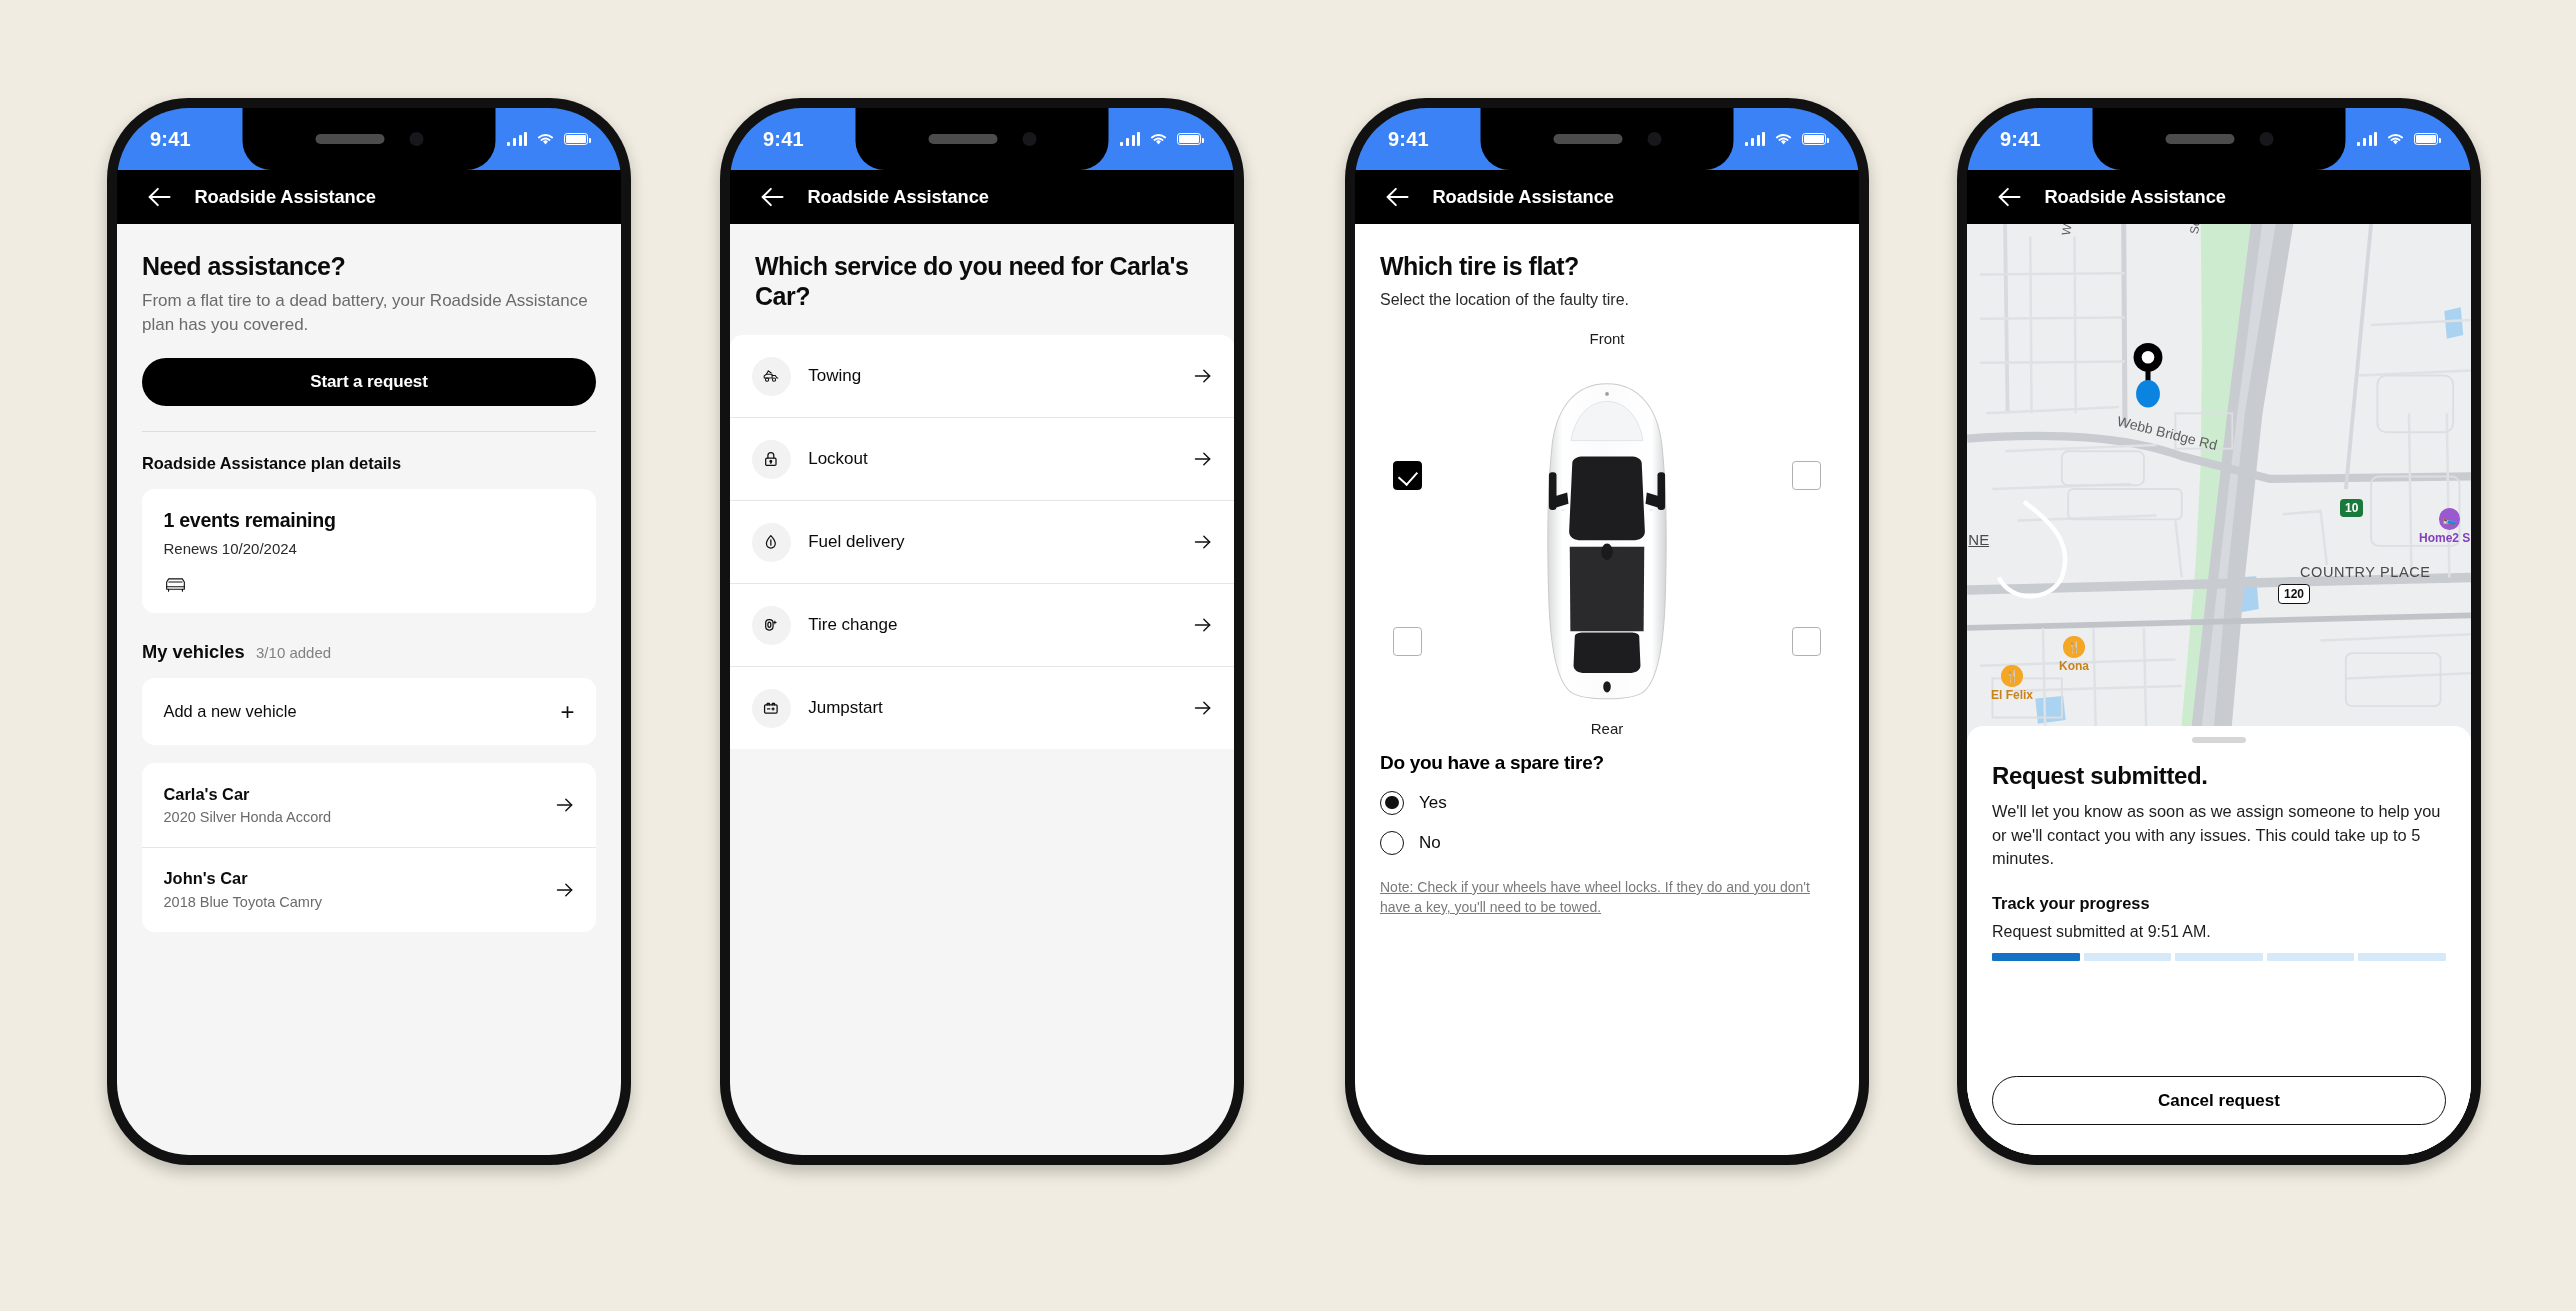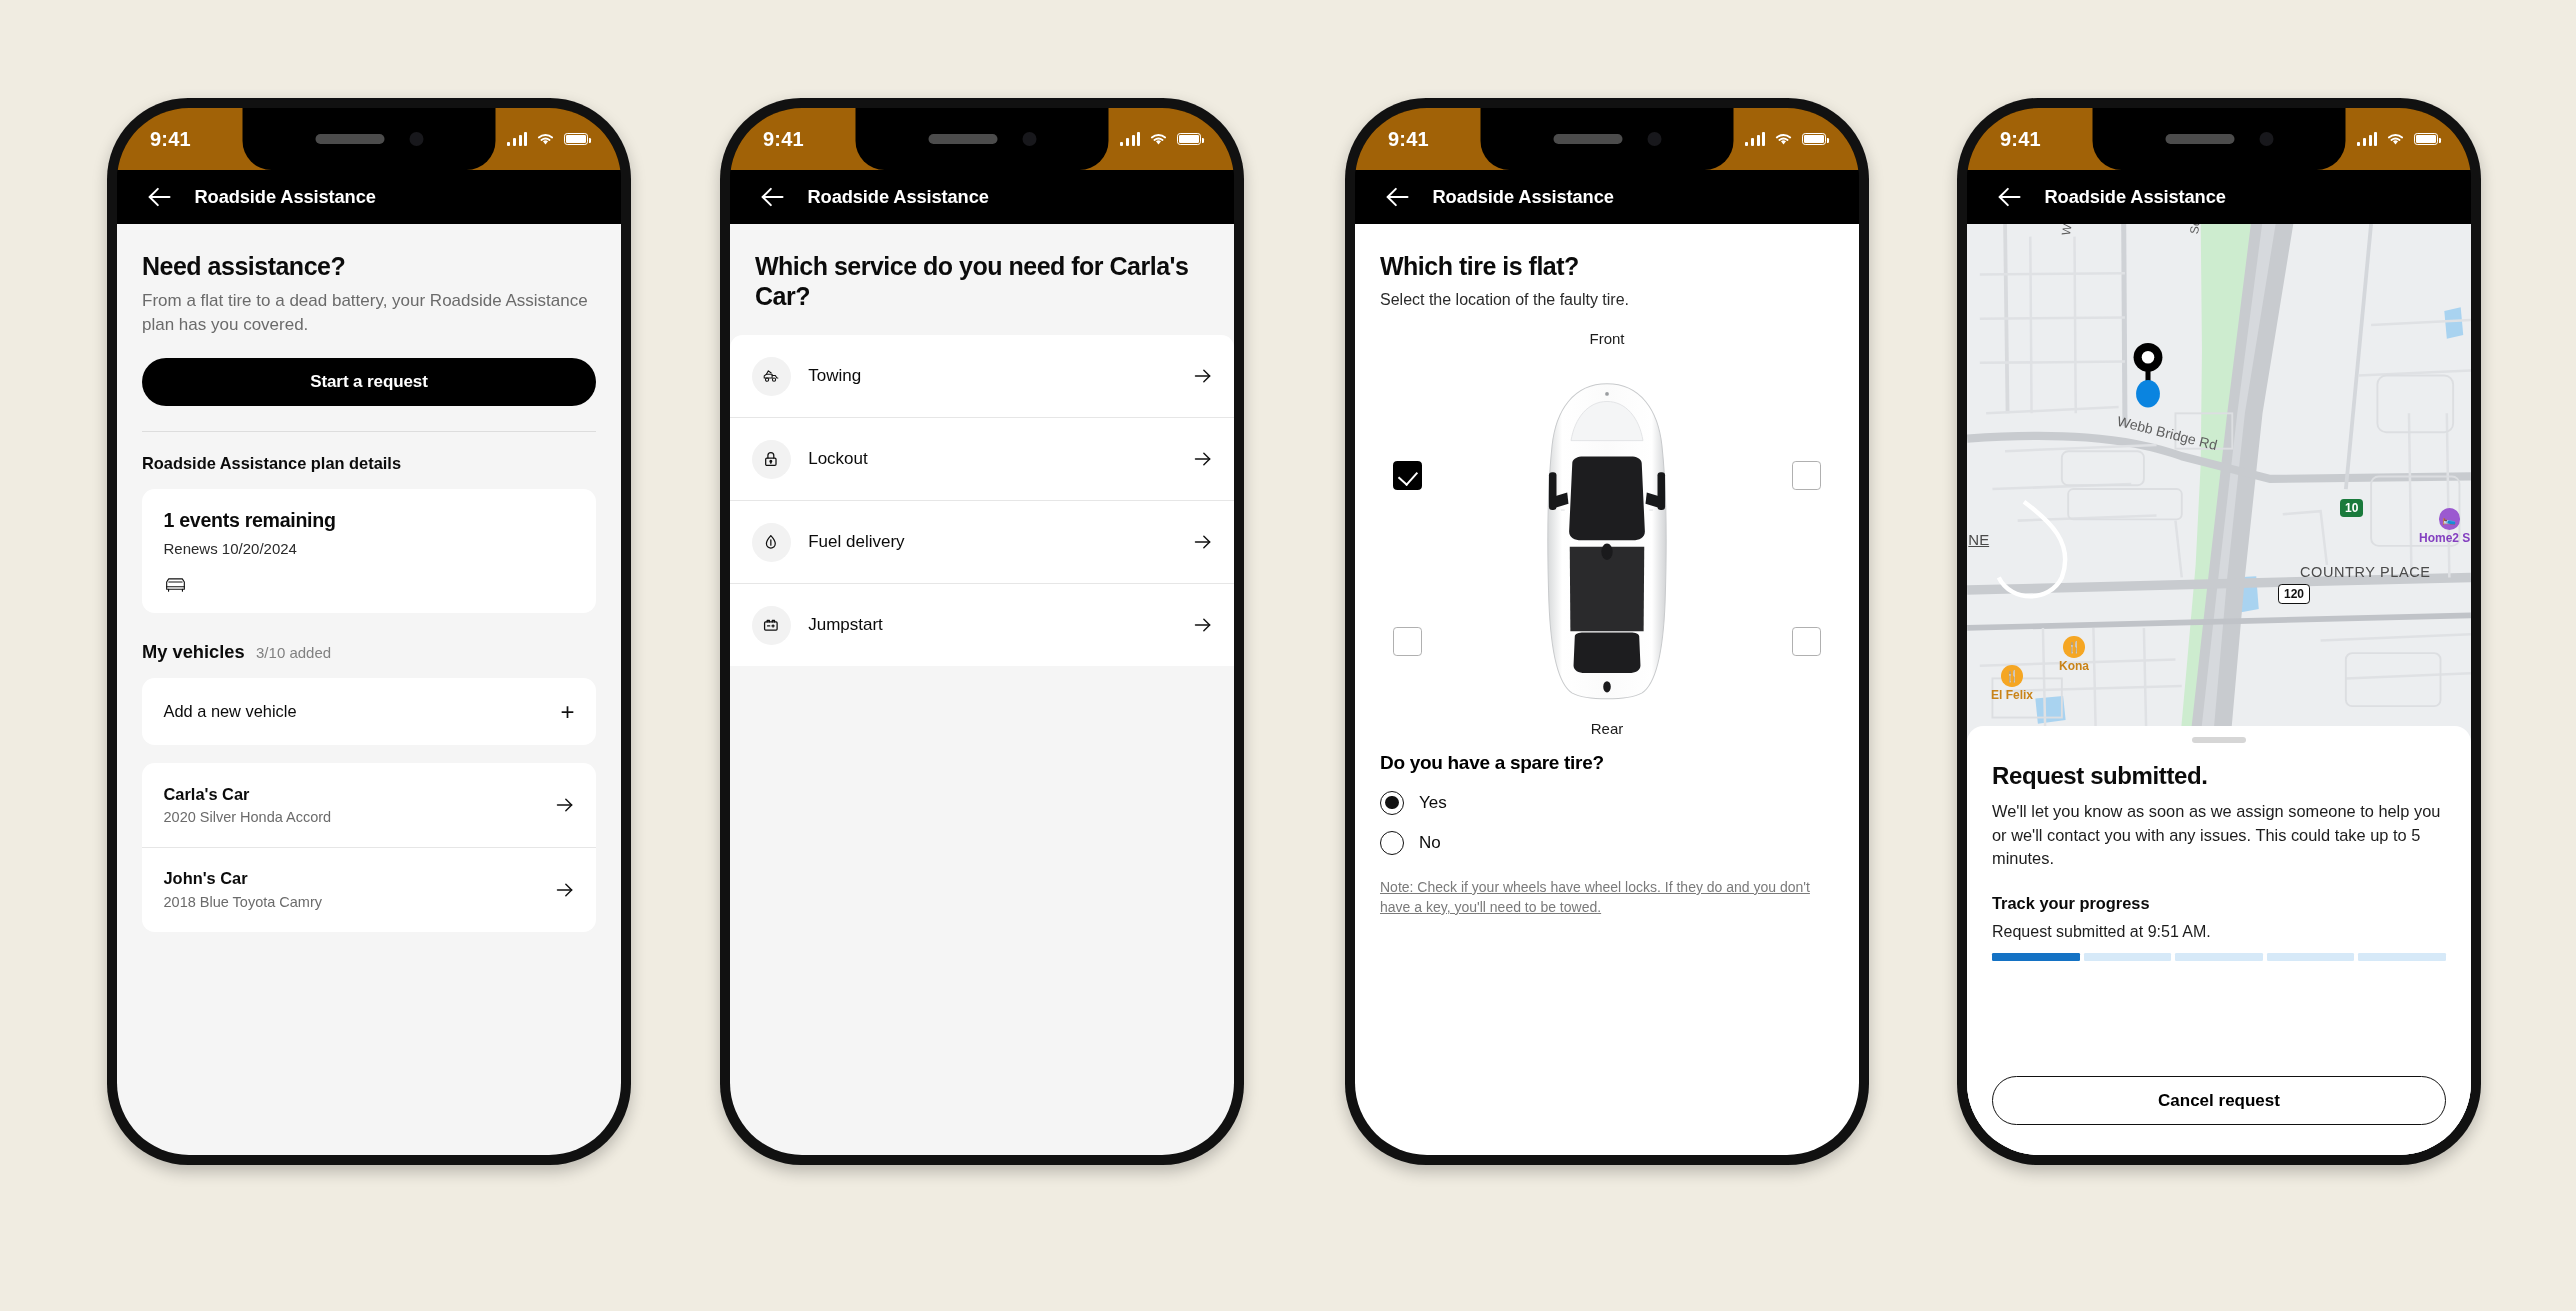--- a/index.html
+++ b/index.html
@@ -41,21 +41,21 @@
     z-index:9;
     display:flex; align-items:center; justify-content:center; gap:25px;
   }
   .speaker{ width:69px; height:10px; border-radius:5px; background:#4c4c4c; }
   .camera{ width:14px; height:14px; border-radius:50%; background:#18181c; }
 
   
   .statusbar{
     position:absolute; top:0; left:0; right:0; height:62px;
     display:flex; align-items:center; justify-content:space-between;
-    padding:16px 33px; z-index:8; color:#fff; background:#a16207;
+    padding:16px 33px; z-index:8; color:#fff; background:#3b82f6;
   }
   .clock{ font-size:20px; font-weight:700; letter-spacing:0.2px; }
   .sysicons{ display:flex; align-items:center; gap:8.8px; }
   .bars{ display:flex; align-items:flex-end; gap:2.5px; height:14px; }
   .bars i{ display:block; width:3.2px; background:#fff; border-radius:0.9px; }
   .bars i:nth-child(1){ height:4.4px; }
   .bars i:nth-child(2){ height:7.6px; }
   .bars i:nth-child(3){ height:10.7px; }
   .bars i:nth-child(4){ height:14px; }
   .batt{ width:24px; height:12.6px; border:1.6px solid #fff; border-radius:3.2px; position:relative; }
@@ -376,20 +376,36 @@
             </span>
             <span class="slabel">Fuel delivery</span>
             <span class="arrow">
               <svg viewBox="0 0 24 24" fill="none" stroke="#111" stroke-width="1.7" stroke-linecap="round" stroke-linejoin="round">
                   <line x1="3" y1="12" x2="20" y2="12"></line>
                   <polyline points="13,5 20,12 13,19"></polyline>
                 </svg>
             </span>
           </div>
 
+          <div class="srow">
+            <span class="sicon">
+              <svg width="17.7" height="17.7" viewBox="0 0 24 24" fill="none" stroke="#111" stroke-width="1.7" stroke-linecap="round" stroke-linejoin="round">
+                <rect x="5" y="5" width="10" height="14" rx="4.6"></rect>
+                  <ellipse cx="10" cy="12" rx="2" ry="3.6"></ellipse>
+                  <path d="M17.5 5.6l.9 2.2 2.2.9-2.2.9-.9 2.2-.9-2.2-2.2-.9 2.2-.9z" fill="#111" stroke="none"></path>
+              </svg>
+            </span>
+            <span class="slabel">Tire change</span>
+            <span class="arrow">
+              <svg viewBox="0 0 24 24" fill="none" stroke="#111" stroke-width="1.7" stroke-linecap="round" stroke-linejoin="round">
+                  <line x1="3" y1="12" x2="20" y2="12"></line>
+                  <polyline points="13,5 20,12 13,19"></polyline>
+                </svg>
+            </span>
+          </div>
 
           <div class="srow">
             <span class="sicon">
               <svg width="17.7" height="17.7" viewBox="0 0 24 24" fill="none" stroke="#111" stroke-width="1.7" stroke-linecap="round" stroke-linejoin="round">
                 <rect x="3.5" y="8" width="17" height="11" rx="1.4"></rect>
                   <path d="M7 8V6h3v2M14 8V6h3v2"></path>
                   <path d="M7.5 13.5h3M13.5 13.5h3M15 12v3"></path>
               </svg>
             </span>
             <span class="slabel">Jumpstart</span>

